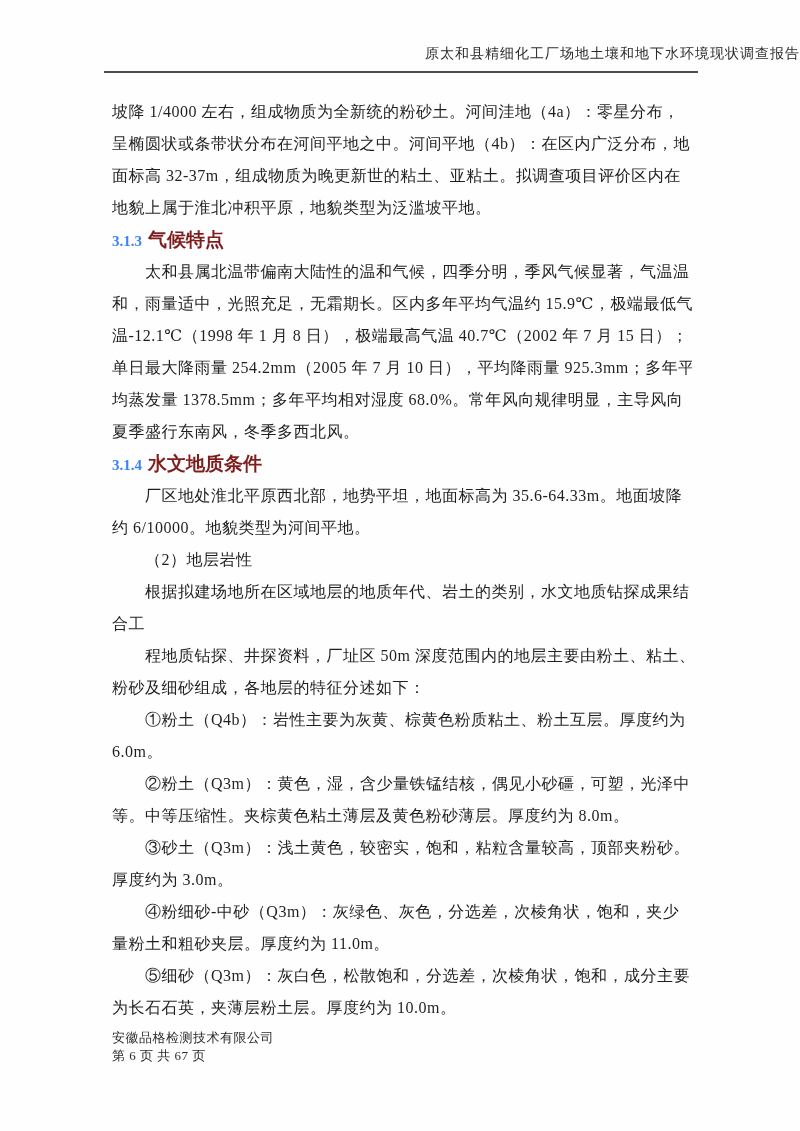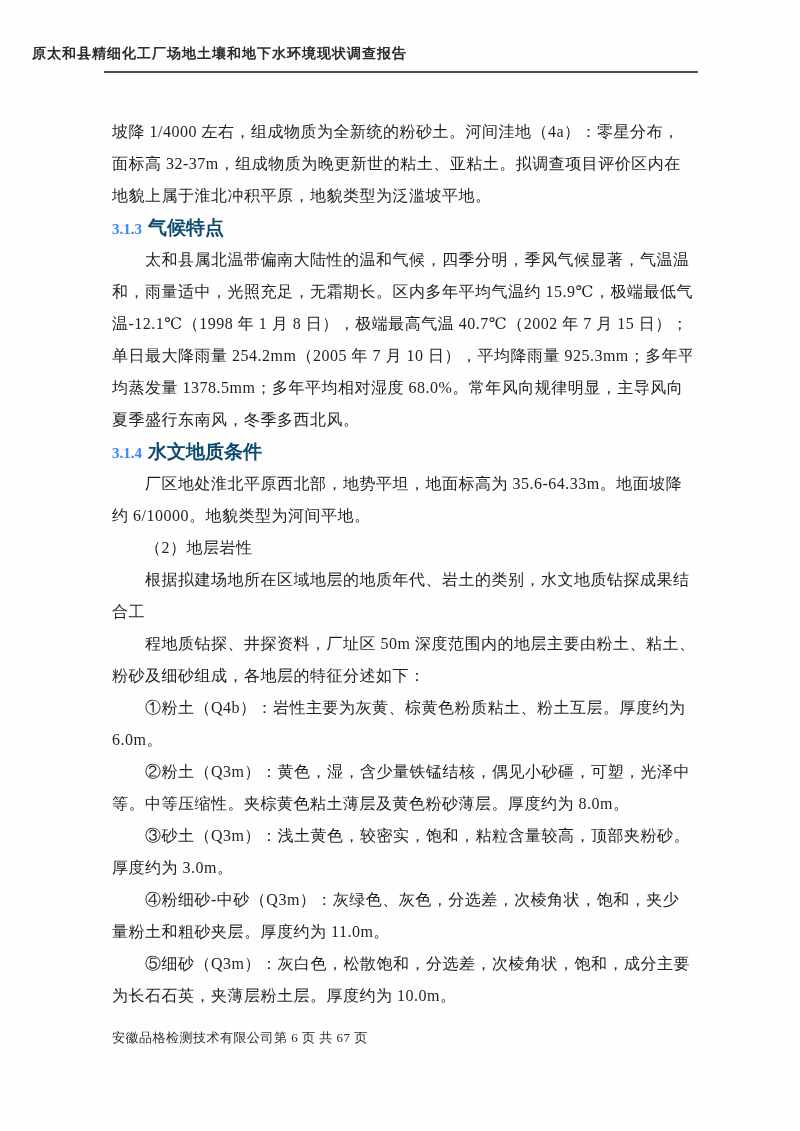--- a/index.html
+++ b/index.html
@@ -15,41 +15,40 @@
     background: #fefefe;
     overflow: hidden;
     font-family: "Liberation Serif", "DejaVu Serif", serif;
     color: #1f1f1f;
   }
   .header-title {
     position: absolute;
     top: 45px;
     left: 0;
     right: 0;
-    text-align: left;
+    text-align: right;
     font-size: 14px;
-    font-weight: bold;
+    font-weight: normal;
     letter-spacing: 1px;
     color: #2b2b2b;
     padding-left: 32px;
   }
   .header-rule {
     position: absolute;
     top: 71px;
     left: 104px;
     width: 594px;
     height: 0;
     border-top: 2px solid #4d4d4d;
   }
   .doc-body {
     position: absolute;
     top: 96px;
     left: 112px;
     width: 580px;
-    margin-top: 20px;
   }
   .line {
     height: 32px;
     line-height: 32px;
     font-size: 16px;
     letter-spacing: 0.5px;
     white-space: nowrap;
     overflow: hidden;
     text-align: left;
     color: #1f1f1f;
@@ -65,46 +64,49 @@
     overflow: hidden;
   }
   .heading .h-num {
     font-family: Liberation Serif, serif;
     font-size: 15px;
     color: #3b82f6;
   }
   .heading .h-label {
     font-family: "Liberation Sans", "DejaVu Sans", sans-serif;
     font-size: 19px;
-    color: #0c4a6e;
+    color: #7f1d1d;
     margin-left: 6px;
   }
   .footer {
     position: absolute;
     top: 1029px;
     left: 112px;
     right: 110px;
     display: flex;
+    justify-content: space-between;
     align-items: baseline;
     font-size: 13px;
     color: #2b2b2b;
     letter-spacing: 0.5px;
+    flex-direction: column;
   }
 </style>
 </head>
 <body>
 
 <div class="page">
 
   <div class="header-title">原太和县精细化工厂场地土壤和地下水环境现状调查报告</div>
 
   <div class="header-rule"></div>
 
   <main class="doc-body" id="doc-body">
       <div class="line">坡降 1/4000 左右，组成物质为全新统的粉砂土。河间洼地（4a）：零星分布，</div>
+      <div class="line">呈椭圆状或条带状分布在河间平地之中。河间平地（4b）：在区内广泛分布，地</div>
       <div class="line">面标高 32-37m，组成物质为晚更新世的粘土、亚粘土。拟调查项目评价区内在</div>
       <div class="line">地貌上属于淮北冲积平原，地貌类型为泛滥坡平地。</div>
       <div class="heading"><span class="h-num">3.1.3</span><span class="h-label">气候特点</span></div>
       <div class="line indent">太和县属北温带偏南大陆性的温和气候，四季分明，季风气候显著，气温温</div>
       <div class="line">和，雨量适中，光照充足，无霜期长。区内多年平均气温约 15.9℃，极端最低气</div>
       <div class="line">温-12.1℃（1998 年 1 月 8 日），极端最高气温 40.7℃（2002 年 7 月 15 日）；</div>
       <div class="line">单日最大降雨量 254.2mm（2005 年 7 月 10 日），平均降雨量 925.3mm；多年平</div>
       <div class="line">均蒸发量 1378.5mm；多年平均相对湿度 68.0%。常年风向规律明显，主导风向</div>
       <div class="line">夏季盛行东南风，冬季多西北风。</div>
       <div class="heading"><span class="h-num">3.1.4</span><span class="h-label">水文地质条件</span></div>

